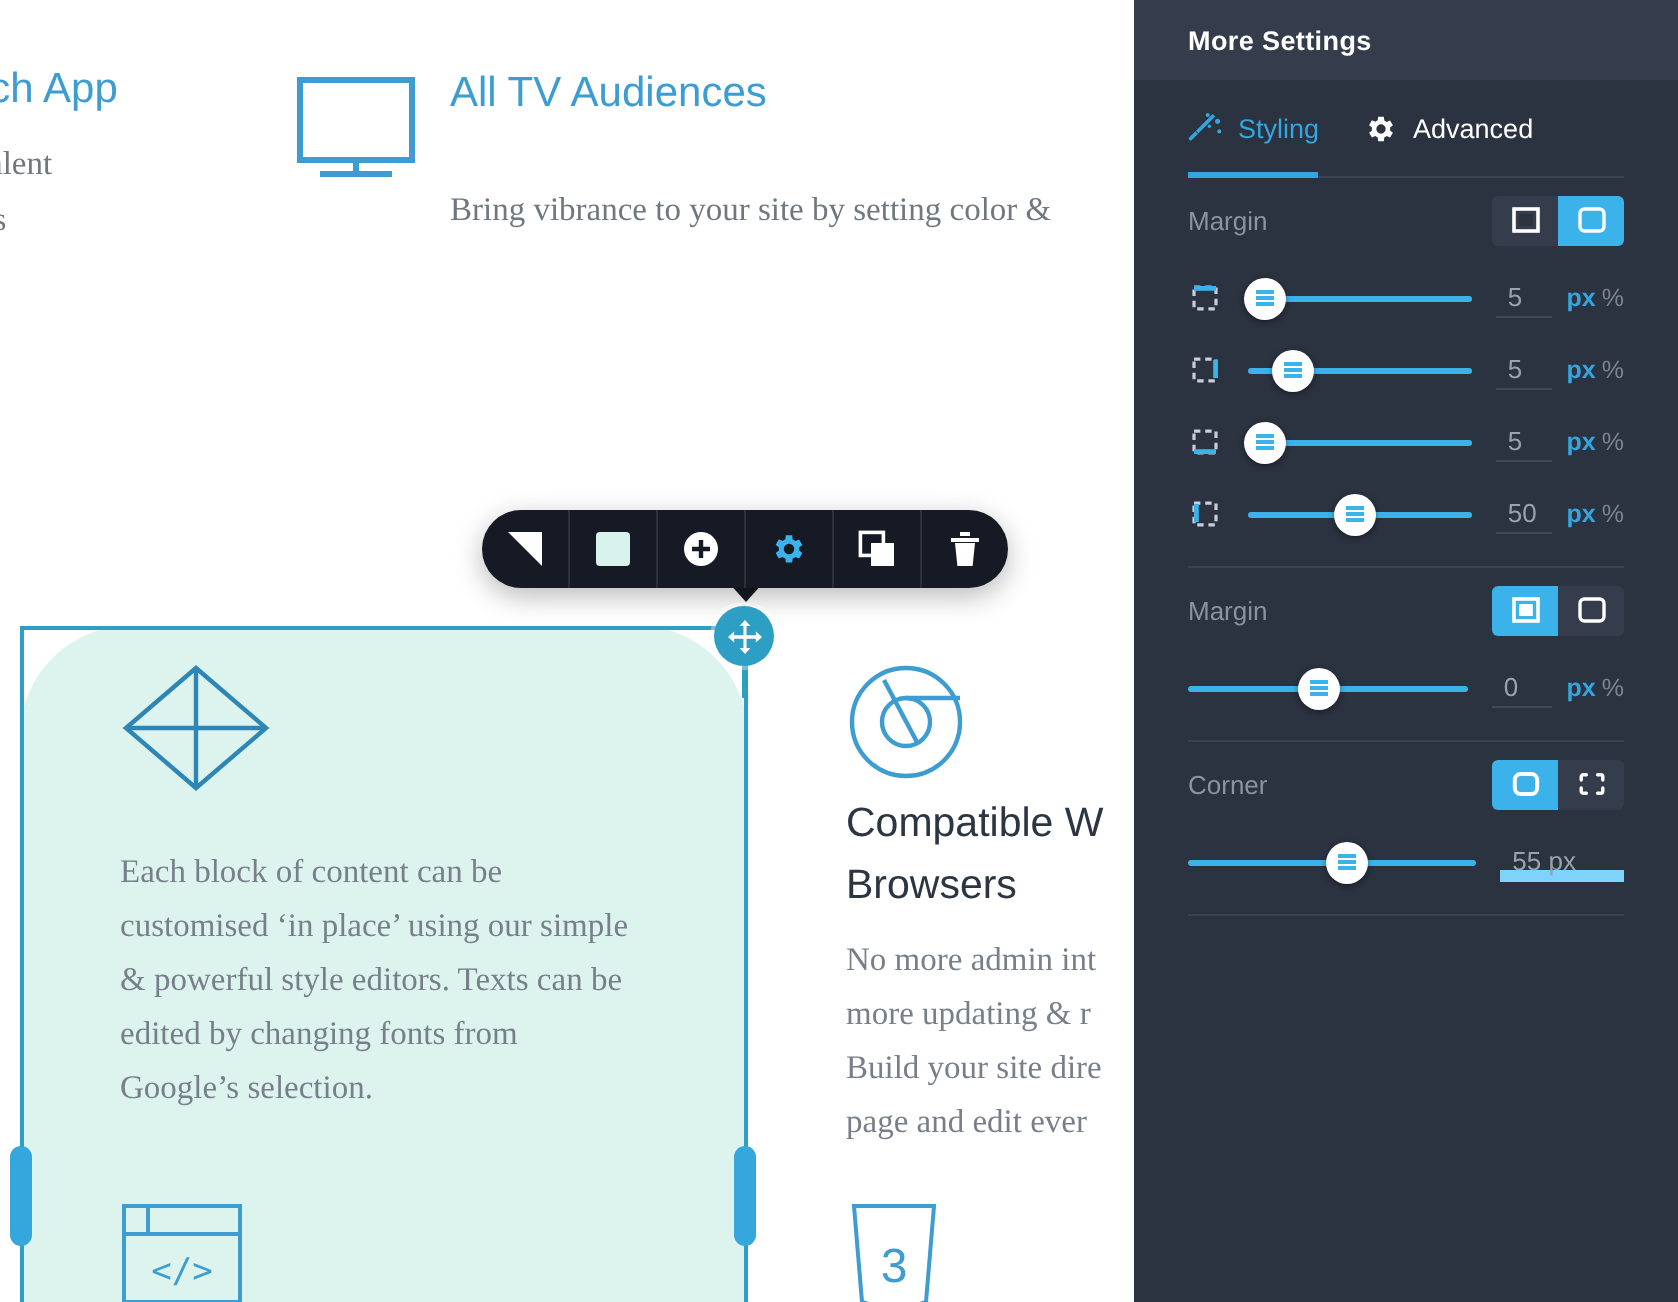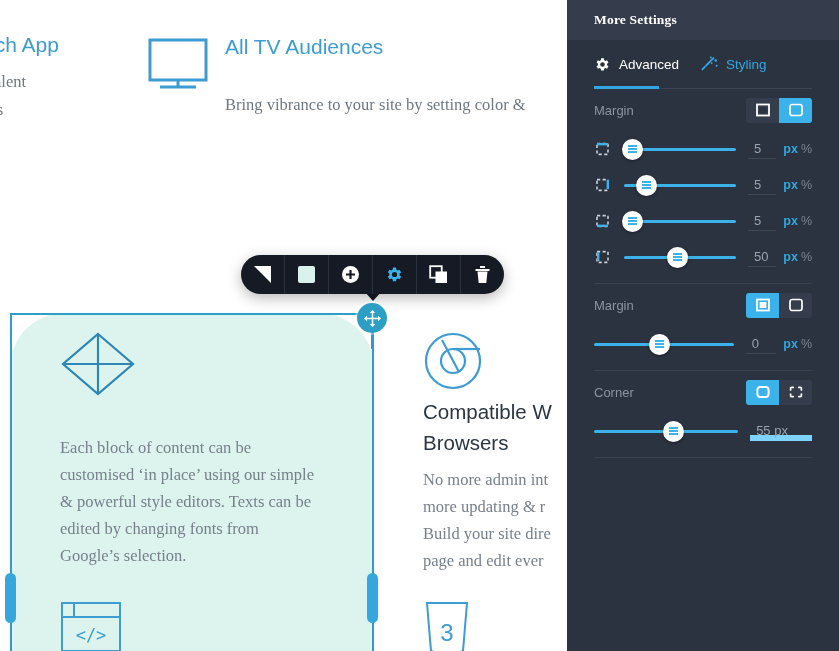--- a/index.html
+++ b/index.html
@@ -65,21 +65,21 @@
     border-left:9px solid transparent;border-right:9px solid transparent;
     border-top:10px solid #151a24;
   }
 
   
   #panel{
     position:absolute;right:0;top:0;width:272px;height:651px;
     background:#2b3240;color:#c9ced8;
   }
   .panel-header{
-    height:40px;background:#353d4c;display:flex;align-items:center;font-family:Liberation Serif, serif;
+    height:40px;background:#353d4c;display:flex;align-items:center;
   }
   .panel-title{
     margin-left:27px;font-size:13.5px;font-weight:bold;color:#ffffff;letter-spacing:.2px;
   }
 
   .tabs{position:relative;margin:0 27px;height:49px;display:flex;align-items:center;gap:22px;}
   .tab{display:flex;align-items:center;gap:8px;cursor:pointer;height:49px;}
   .tab-label{font-size:13.5px;}
   .tab.active .tab-label{color:#33a6df;}
   .tab:not(.active) .tab-label{color:#ffffff;}
@@ -133,21 +133,21 @@
     <div class="tr-title">All TV Audiences</div>
     <div class="tr-body">Bring vibrance to your site by setting color &amp;</div>
   </div>
 
   <div class="card-sel">
     <svg class="card-icon" style="left:50px;top:18px;width:76px;height:66px" viewBox="0 0 76 66">
       <path d="M38 3 L73 33 L38 63 L3 33 Z" fill="none" stroke="#2d86b5" stroke-width="2.2"></path>
       <line x1="38" y1="3" x2="38" y2="63" stroke="#2d86b5" stroke-width="2.2"></line>
       <line x1="3" y1="33" x2="73" y2="33" stroke="#2d86b5" stroke-width="2.2"></line>
     </svg>
-    <div class="card-body" style="left:50px;top:121px;width:258px">Each block of content can be customised ‘in place’ using our simple &amp; powerful style editors. Texts can be edited by changing fonts from Google’s selection.</div>
+    <div class="card-body" style="left:50px;top:109px;width:258px">Each block of content can be customised ‘in place’ using our simple &amp; powerful style editors. Texts can be edited by changing fonts from Google’s selection.</div>
     <svg class="card-icon" style="left:50px;top:288px;width:62px;height:52px" viewBox="0 0 62 52">
       <rect x="2" y="2" width="58" height="48" fill="none" stroke="#3d9cd2" stroke-width="2"></rect>
       <line x1="2" y1="16" x2="60" y2="16" stroke="#3d9cd2" stroke-width="2"></line>
       <line x1="14" y1="2" x2="14" y2="16" stroke="#3d9cd2" stroke-width="2"></line>
       <text x="31" y="40" font-size="17" fill="#3d9cd2" text-anchor="middle" font-family="DejaVu Sans Mono, monospace">&lt;/&gt;</text>
     </svg>
   </div>
   <div class="sel-outline"></div>
 
   <div class="card2">
@@ -219,36 +219,36 @@
   </div>
 </div>
 
 <div id="panel">
 
   <div class="panel-header">
     <div class="panel-title">More Settings</div>
   </div>
 
   <div class="tabs">
-    <div class="tab">
-      <svg width="17" height="17" viewBox="0 0 24 24" fill="#ffffff">
-        <path d="M19.4 13a7.6 7.6 0 000-2l2-1.6-2-3.4-2.4 1a7.6 7.6 0 00-1.7-1L15 3.3h-4l-.3 2.6a7.6 7.6 0 00-1.7 1l-2.4-1-2 3.4L6.6 11a7.6 7.6 0 000 2l-2 1.6 2 3.4 2.4-1a7.6 7.6 0 001.7 1l.3 2.6h4l.3-2.6a7.6 7.6 0 001.7-1l2.4 1 2-3.4zM13 15.3A3.3 3.3 0 1116.3 12 3.3 3.3 0 0113 15.3z" transform="translate(-1,0)"></path>
-      </svg>
-      <span class="tab-label">Advanced</span>
-    </div>
     <div class="tab active">
       <svg width="17" height="17" viewBox="0 0 20 20" fill="#33a6df">
         <path d="M14.5 1.2l1.5 1.5-9.8 9.8-1.5-1.5z"></path>
         <path d="M4.4 11.3l1.5 1.5-3.6 3.6a1.06 1.06 0 01-1.5-1.5z"></path>
         <circle cx="17.4" cy="5.4" r="1.5"></circle>
         <circle cx="11.6" cy="1.8" r="1.2"></circle>
         <circle cx="18.4" cy="11.4" r="1.2"></circle>
         <circle cx="12.6" cy="8.4" r="1"></circle>
       </svg>
       <span class="tab-label">Styling</span>
+    </div>
+    <div class="tab">
+      <svg width="17" height="17" viewBox="0 0 24 24" fill="#ffffff">
+        <path d="M19.4 13a7.6 7.6 0 000-2l2-1.6-2-3.4-2.4 1a7.6 7.6 0 00-1.7-1L15 3.3h-4l-.3 2.6a7.6 7.6 0 00-1.7 1l-2.4-1-2 3.4L6.6 11a7.6 7.6 0 000 2l-2 1.6 2 3.4 2.4-1a7.6 7.6 0 001.7 1l.3 2.6h4l.3-2.6a7.6 7.6 0 001.7-1l2.4 1 2-3.4zM13 15.3A3.3 3.3 0 1116.3 12 3.3 3.3 0 0113 15.3z" transform="translate(-1,0)"></path>
+      </svg>
+      <span class="tab-label">Advanced</span>
     </div>
     <div class="tabs-rule"></div>
     <div class="tab-underline"></div>
   </div>
 
   <div class="section">
     <div class="row-head">
       <span class="row-label">Margin</span>
       <span class="toggle-grp">
         <span class="tgl">

